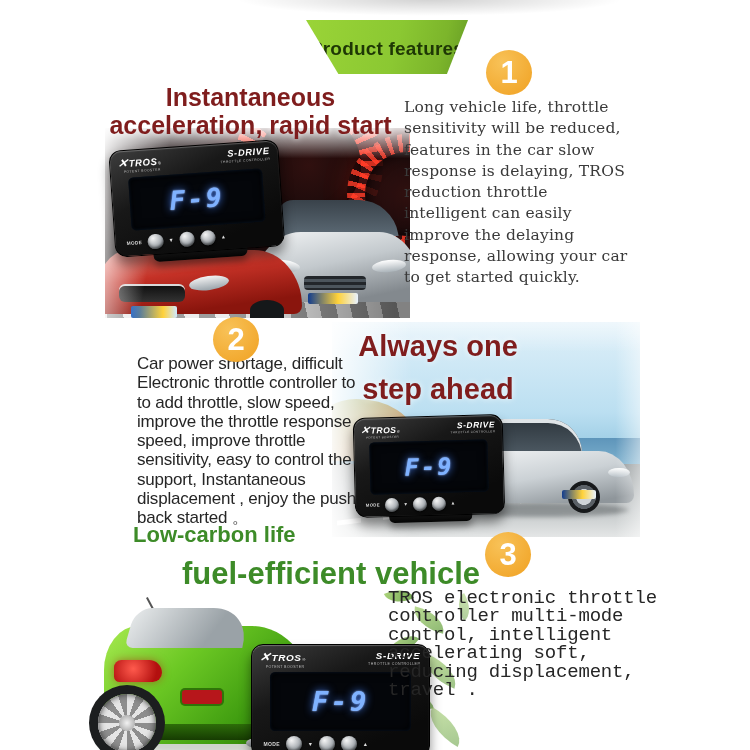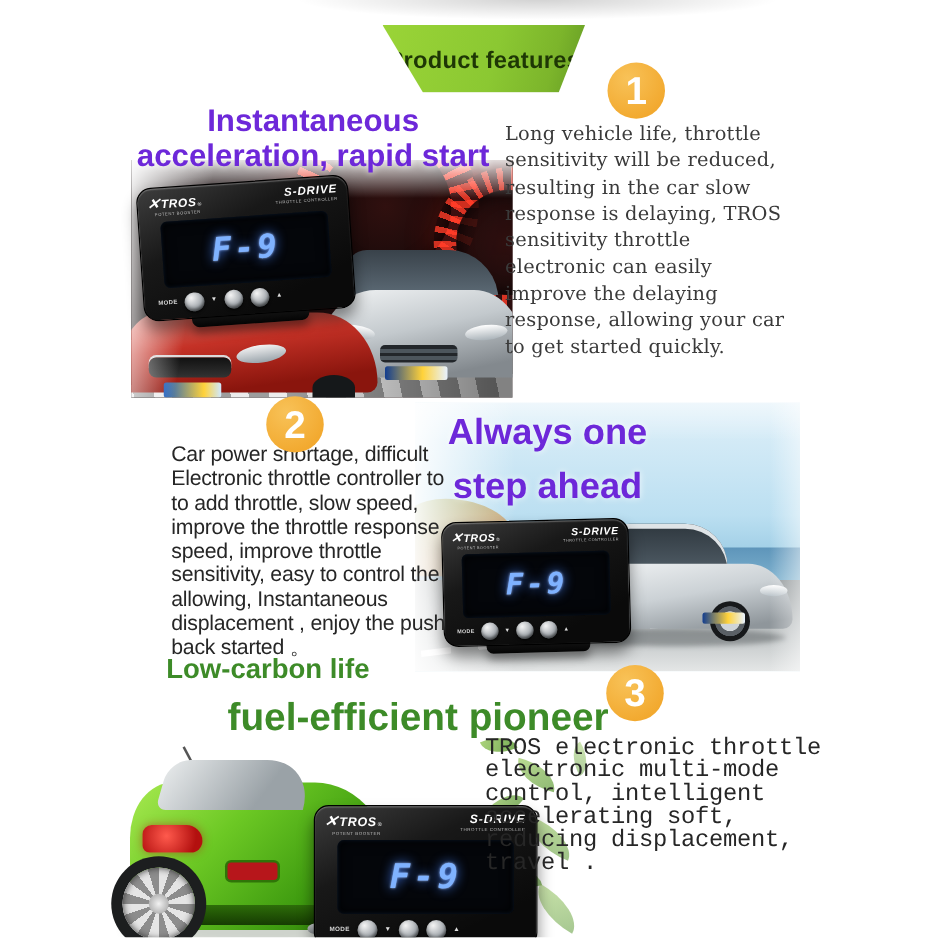--- a/index.html
+++ b/index.html
@@ -21,21 +21,21 @@
   
   .num-badge{position:absolute;width:46px;height:45px;border-radius:50%;
              background:radial-gradient(circle at 35% 28%,#f8c258,#f2a92f 75%);
              display:flex;align-items:center;justify-content:center;
              color:#fff;font-size:31px;font-weight:bold;z-index:6;}
   #badge1{left:486px;top:50px;}
   #badge2{left:213px;top:317px;}
   #badge3{left:485px;top:532px;}
 
   
-  .title-red{position:absolute;color:#6d28d9;font-weight:bold;text-align:center;z-index:5;
+  .title-red{position:absolute;color:#7f1d1d;font-weight:bold;text-align:center;z-index:5;
              text-shadow:0 0 6px rgba(255,255,255,.85);}
   #title1{left:98px;top:83px;width:305px;font-size:25px;line-height:28px;}
   #title2{left:338px;top:325px;width:200px;font-size:29px;line-height:43px;}
   .title-green{position:absolute;color:#3d8b28;font-weight:bold;z-index:5;white-space:nowrap;}
   #gtitle1{left:133px;top:522px;font-size:22px;}
   #gtitle2{left:182px;top:556px;font-size:31px;}
 
   
   .btxt{position:absolute;color:#2e2e2e;z-index:4;}
   .btxt div{white-space:nowrap;}
@@ -269,24 +269,24 @@
         <span class="ctrl-btn"></span>
         <span class="arrow">▲</span>
       </div>
     </div>
     <div class="device-stand"></div>
   </div>
 
   <div class="btxt" id="btxt1">
     <div>Long vehicle life, throttle</div>
     <div>sensitivity will be reduced,</div>
-    <div>resulting in the car slow</div>
+    <div>features in the car slow</div>
     <div>response is delaying, TROS</div>
-    <div>sensitivity throttle</div>
-    <div>electronic can easily</div>
+    <div>reduction throttle</div>
+    <div>intelligent can easily</div>
     <div>improve the delaying</div>
     <div>response, allowing your car</div>
     <div>to get started quickly.</div>
   </div>
 
   <div class="num-badge" id="badge2">
     <span>2</span>
   </div>
   <div class="title-red" id="title2">
     <div>Always one</div>
@@ -342,30 +342,30 @@
     <div class="device-stand"></div>
   </div>
 
   <div class="btxt" id="btxt2">
     <div>Car power shortage, difficult</div>
     <div>Electronic throttle controller to</div>
     <div>to add throttle, slow speed,</div>
     <div>improve the throttle response</div>
     <div>speed, improve throttle</div>
     <div>sensitivity, easy to control the</div>
-    <div>allowing, Instantaneous</div>
+    <div>support, Instantaneous</div>
     <div>displacement , enjoy the push</div>
     <div>back started 。</div>
   </div>
 
   <div class="num-badge" id="badge3">
     <span>3</span>
   </div>
   <div class="title-green" id="gtitle1">Low-carbon life</div>
-  <div class="title-green" id="gtitle2">fuel-efficient pioneer</div>
+  <div class="title-green" id="gtitle2">fuel-efficient vehicle</div>
 
   <div class="gc">
     <div class="gc-shadow"></div>
     <div class="gc-antenna"></div>
     <div class="gc-body"></div>
     <div class="gc-window"></div>
     <div class="gc-tail-l"></div>
     <div class="gc-tail-r"></div>
     <div class="gc-plate"></div>
     <div class="gc-bumper"></div>
@@ -409,20 +409,20 @@
         <span class="ctrl-btn"></span>
         <span class="ctrl-btn"></span>
         <span class="arrow">▲</span>
       </div>
     </div>
 
   </div>
 
   <div class="btxt" id="btxt3">
     <div>TROS electronic throttle</div>
-    <div>electronic multi-mode</div>
+    <div>controller multi-mode</div>
     <div>control, intelligent</div>
     <div>accelerating soft,</div>
     <div>reducing displacement,</div>
     <div>travel .</div>
   </div>
 
 </div>
 
 </body></html>

